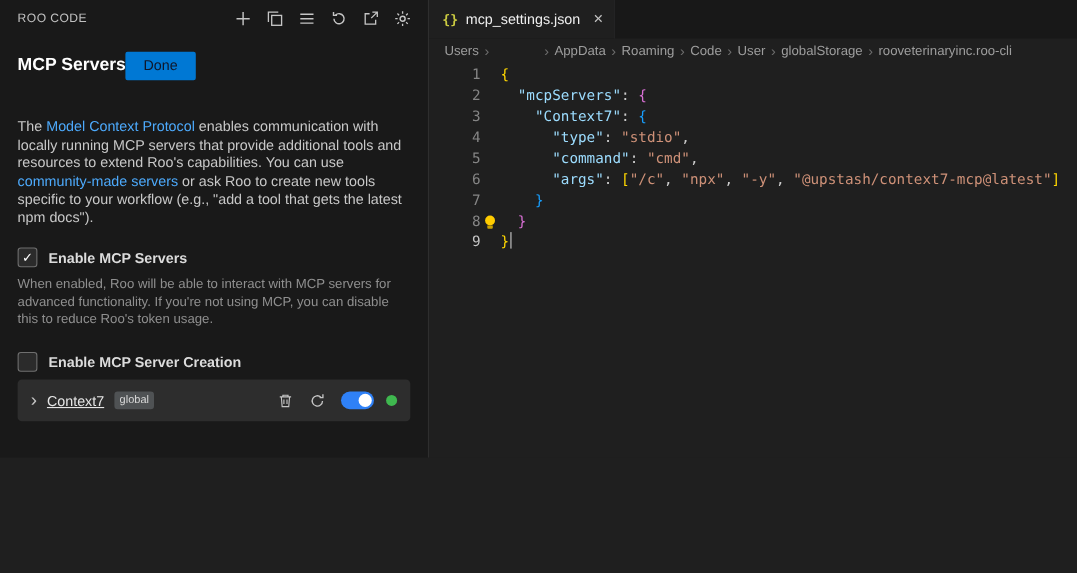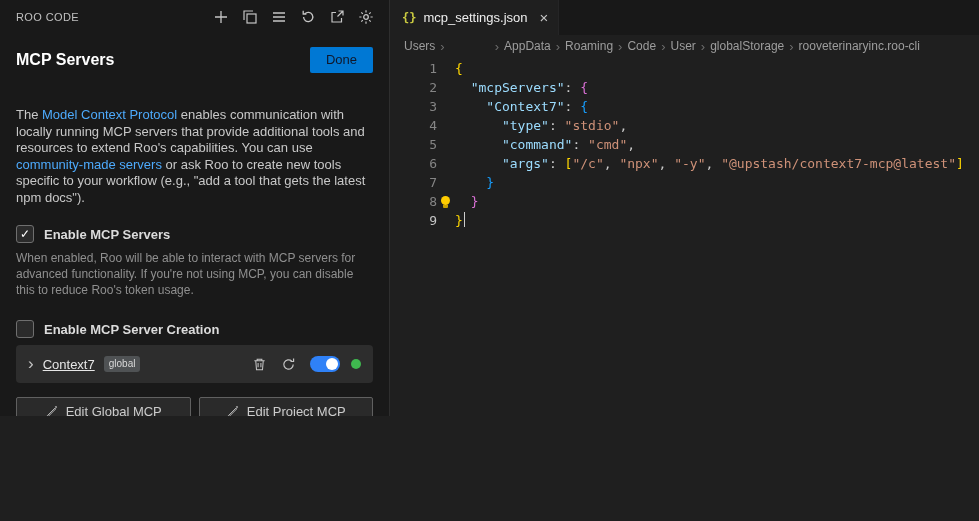--- a/index.html
+++ b/index.html
@@ -32,21 +32,21 @@
   }
   .panel-title { font-size:11px; color:#c0c0c0; letter-spacing:.4px; flex:1; }
   .header-icons { display:flex; align-items:center; gap:7px; }
   .hicon {
     width:22px; height:22px; display:flex; align-items:center; justify-content:center;
     border-radius:4px; cursor:pointer;
   }
   .hicon svg { width:16px; height:16px; display:block; }
 
   .page-header {
-    display:flex; align-items:center; justify-content:space-between;
+    display:flex; align-items:center; 
     padding:13px 16px 0 16px;
   }
   .page-title { font-size:16px; font-weight:700; color:#ffffff; }
   .done-btn {
     background:var(--accent); color:#0f172a; border:none; border-radius:2px;
     font-size:13px; font-family:inherit; padding:5px 16px; cursor:pointer; line-height:16px;
   }
 
   .desc { margin:34px 16px 19px 16px; font-size:13px; line-height:16.5px; color:#c8c8c8; }
   .link { color:var(--link); text-decoration:none; cursor:pointer; }
@@ -221,34 +221,20 @@
             <path d="M13 8a5 5 0 1 1-1.6-3.7" fill="none" stroke="#c5c5c5" stroke-width="1.3"></path>
             <path d="M13.4 1.6v3.2h-3.2" fill="none" stroke="#c5c5c5" stroke-width="1.3"></path>
           </svg>
       </span>
       <span class="switch on" id="server-switch">
           <span class="knob"></span>
         </span>
       <span class="status-dot"></span>
     </div>
 
-    <div class="footer-btns">
-      <button class="edit-btn">
-        <svg viewBox="0 0 16 16">
-            <path d="M2.8 13.2l-.6 1.6 1.6-.6 9.4-9.4-1-1-9.4 9.4zM12.6 2.4l1 1 .9-.9-1-1-.9.9z" fill="none" stroke="#c5c5c5" stroke-width="1.1"></path>
-          </svg>
-        <span>Edit Global MCP</span>
-      </button>
-      <button class="edit-btn">
-        <svg viewBox="0 0 16 16">
-            <path d="M2.8 13.2l-.6 1.6 1.6-.6 9.4-9.4-1-1-9.4 9.4zM12.6 2.4l1 1 .9-.9-1-1-.9.9z" fill="none" stroke="#c5c5c5" stroke-width="1.1"></path>
-          </svg>
-        <span>Edit Project MCP</span>
-      </button>
-    </div>
 
   </aside>
 
   <main class="editor">
 
     <div class="tabbar">
       <div class="tab">
         <span class="file-icon">{}</span>
         <span class="tab-title">mcp_settings.json</span>
         <span class="tab-close">×</span>

